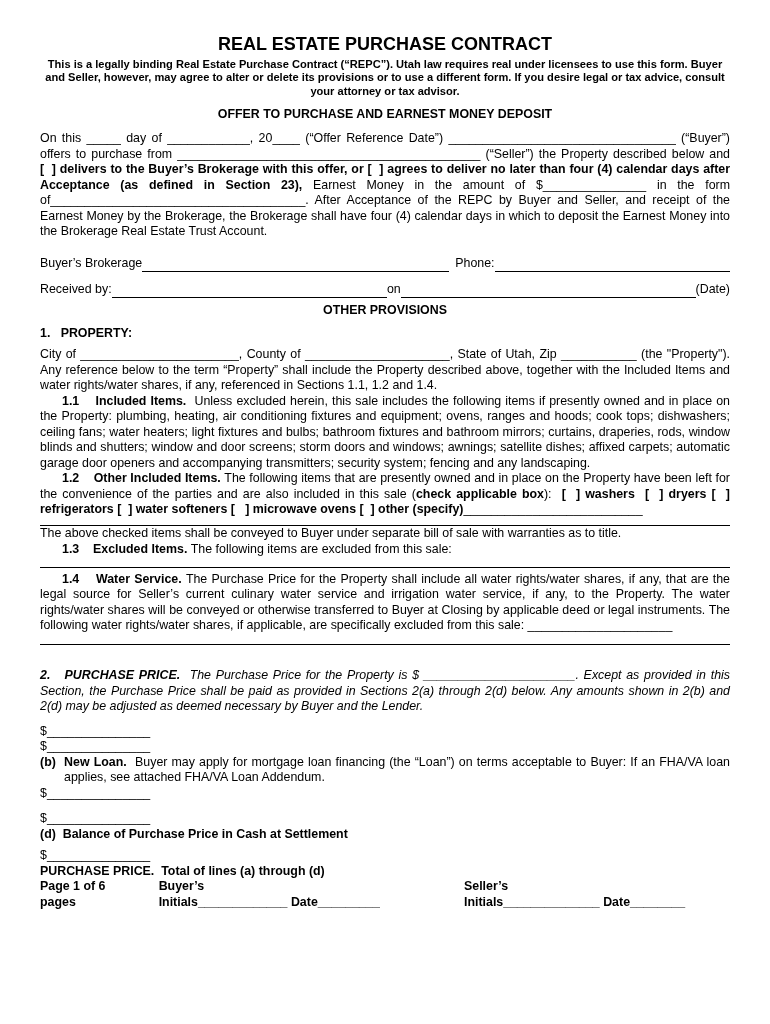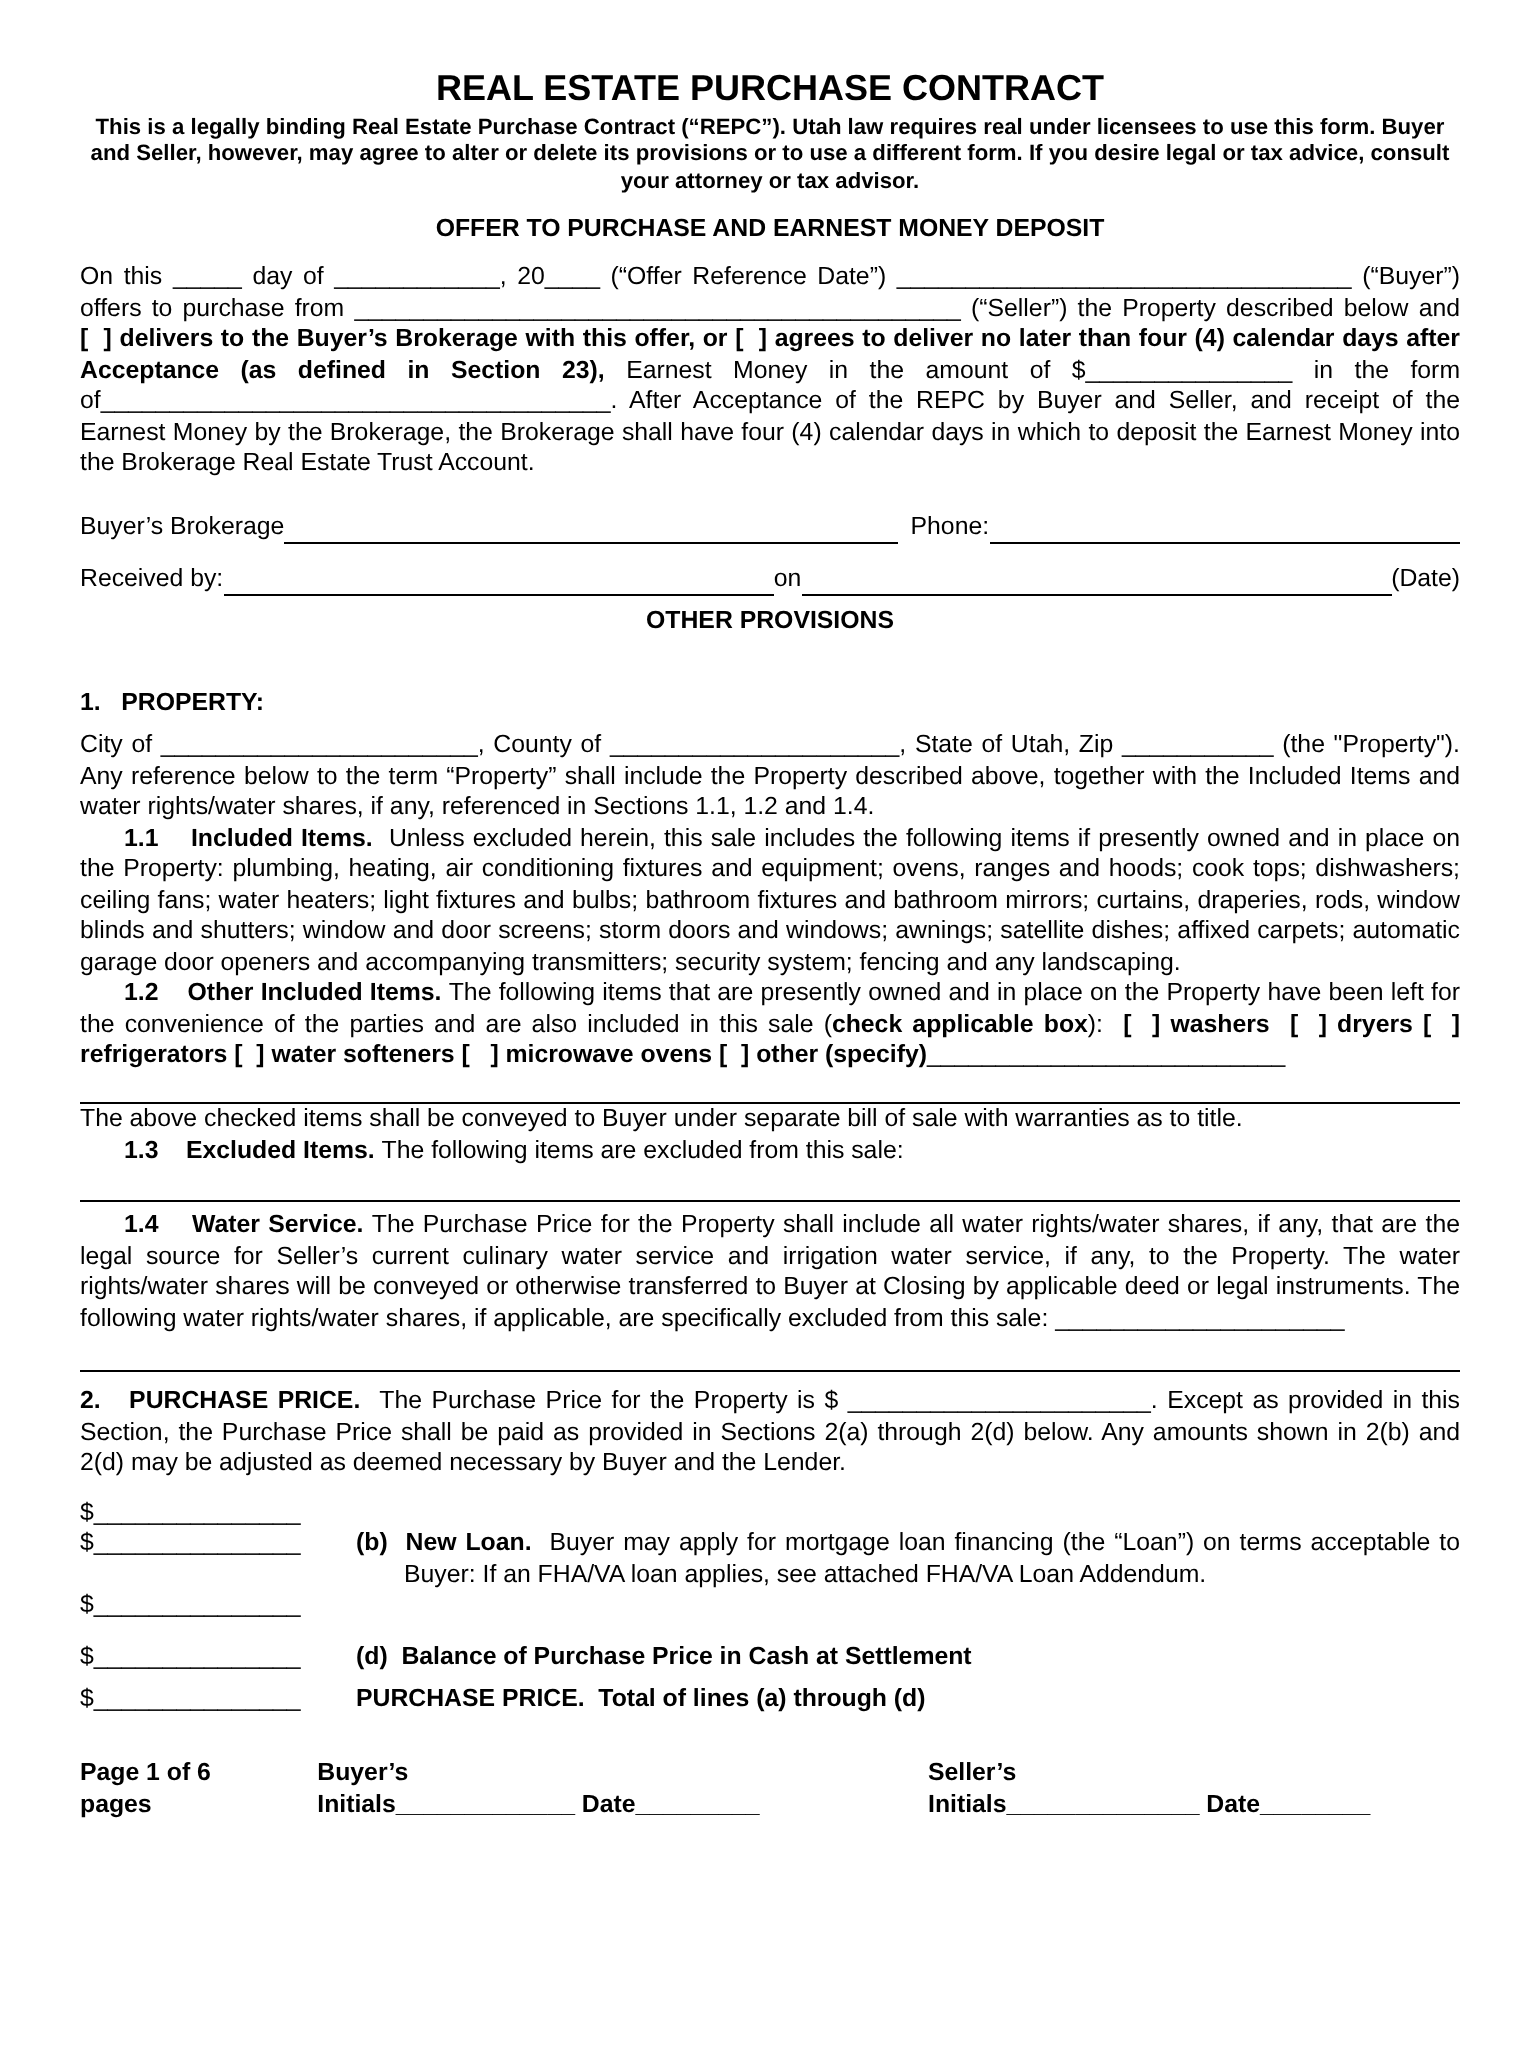--- a/index.html
+++ b/index.html
@@ -21,35 +21,35 @@
   .fill { border-bottom:1.3px solid #000; height:15px; }
   .brokerage-row { margin-top:16px; }
   .brokerage-row .fill-name { flex:30; }
   .brokerage-row .fill-phone { flex:23; }
   .brokerage-row .phone-label { margin-left:6px; }
   .received-row { margin-top:10px;align-items:flex-end; }
   .received-row .fill-sig { flex:28; }
   .received-row .fill-on { flex:30; }
   .sig-note { font-size:9.9px; line-height:12px; padding-left:56px; }
   .other-heading { margin-top:5px; }
-  .property-row { margin-top:25px; font-weight:bold; }
+  .property-row { margin-top:7px; font-weight:bold; }
   .property-row .fill { margin-left:4px; }
   .also-row { margin-top:10px; }
   .also-row .fill { margin-left:3px; }
   .city-para { margin-top:6px; }
   .sec { text-indent:22px; }
   .s13-row { padding-left:22px; margin-top:0; }
   .blankline { border-bottom:1.3px solid #000; height:13px; }
   .bl-1 { margin-top:2px; }
   .bl-2 { margin-top:4px; }
   .bl-3 { margin-top:5px; }
   .s14 { margin-top:4px; }
-  .s2 { margin-top:7px; }
+  .s2 { margin-top:23px;font-style:italic; }
   .price-rows { margin-top:9px; }
-  .price-row { display:flex; align-items:flex-start; }
+  .price-row { display:flex; align-items:flex-start;flex-direction:column; }
   .price-amount { width:138px; flex:none; }
   .price-text { flex:1; padding-left:24px; text-indent:-24px; text-align:justify; }
   .row-d { margin-top:10px; }
   .row-t { margin-top:6px; }
   .footer { margin-top:auto; display:flex; align-items:baseline; font-weight:bold; }
   .footer .buyer-seg { margin-left:15px; }
   .footer .seller-seg { margin-left:38px; }
 </style>
 </head>
 <body>

